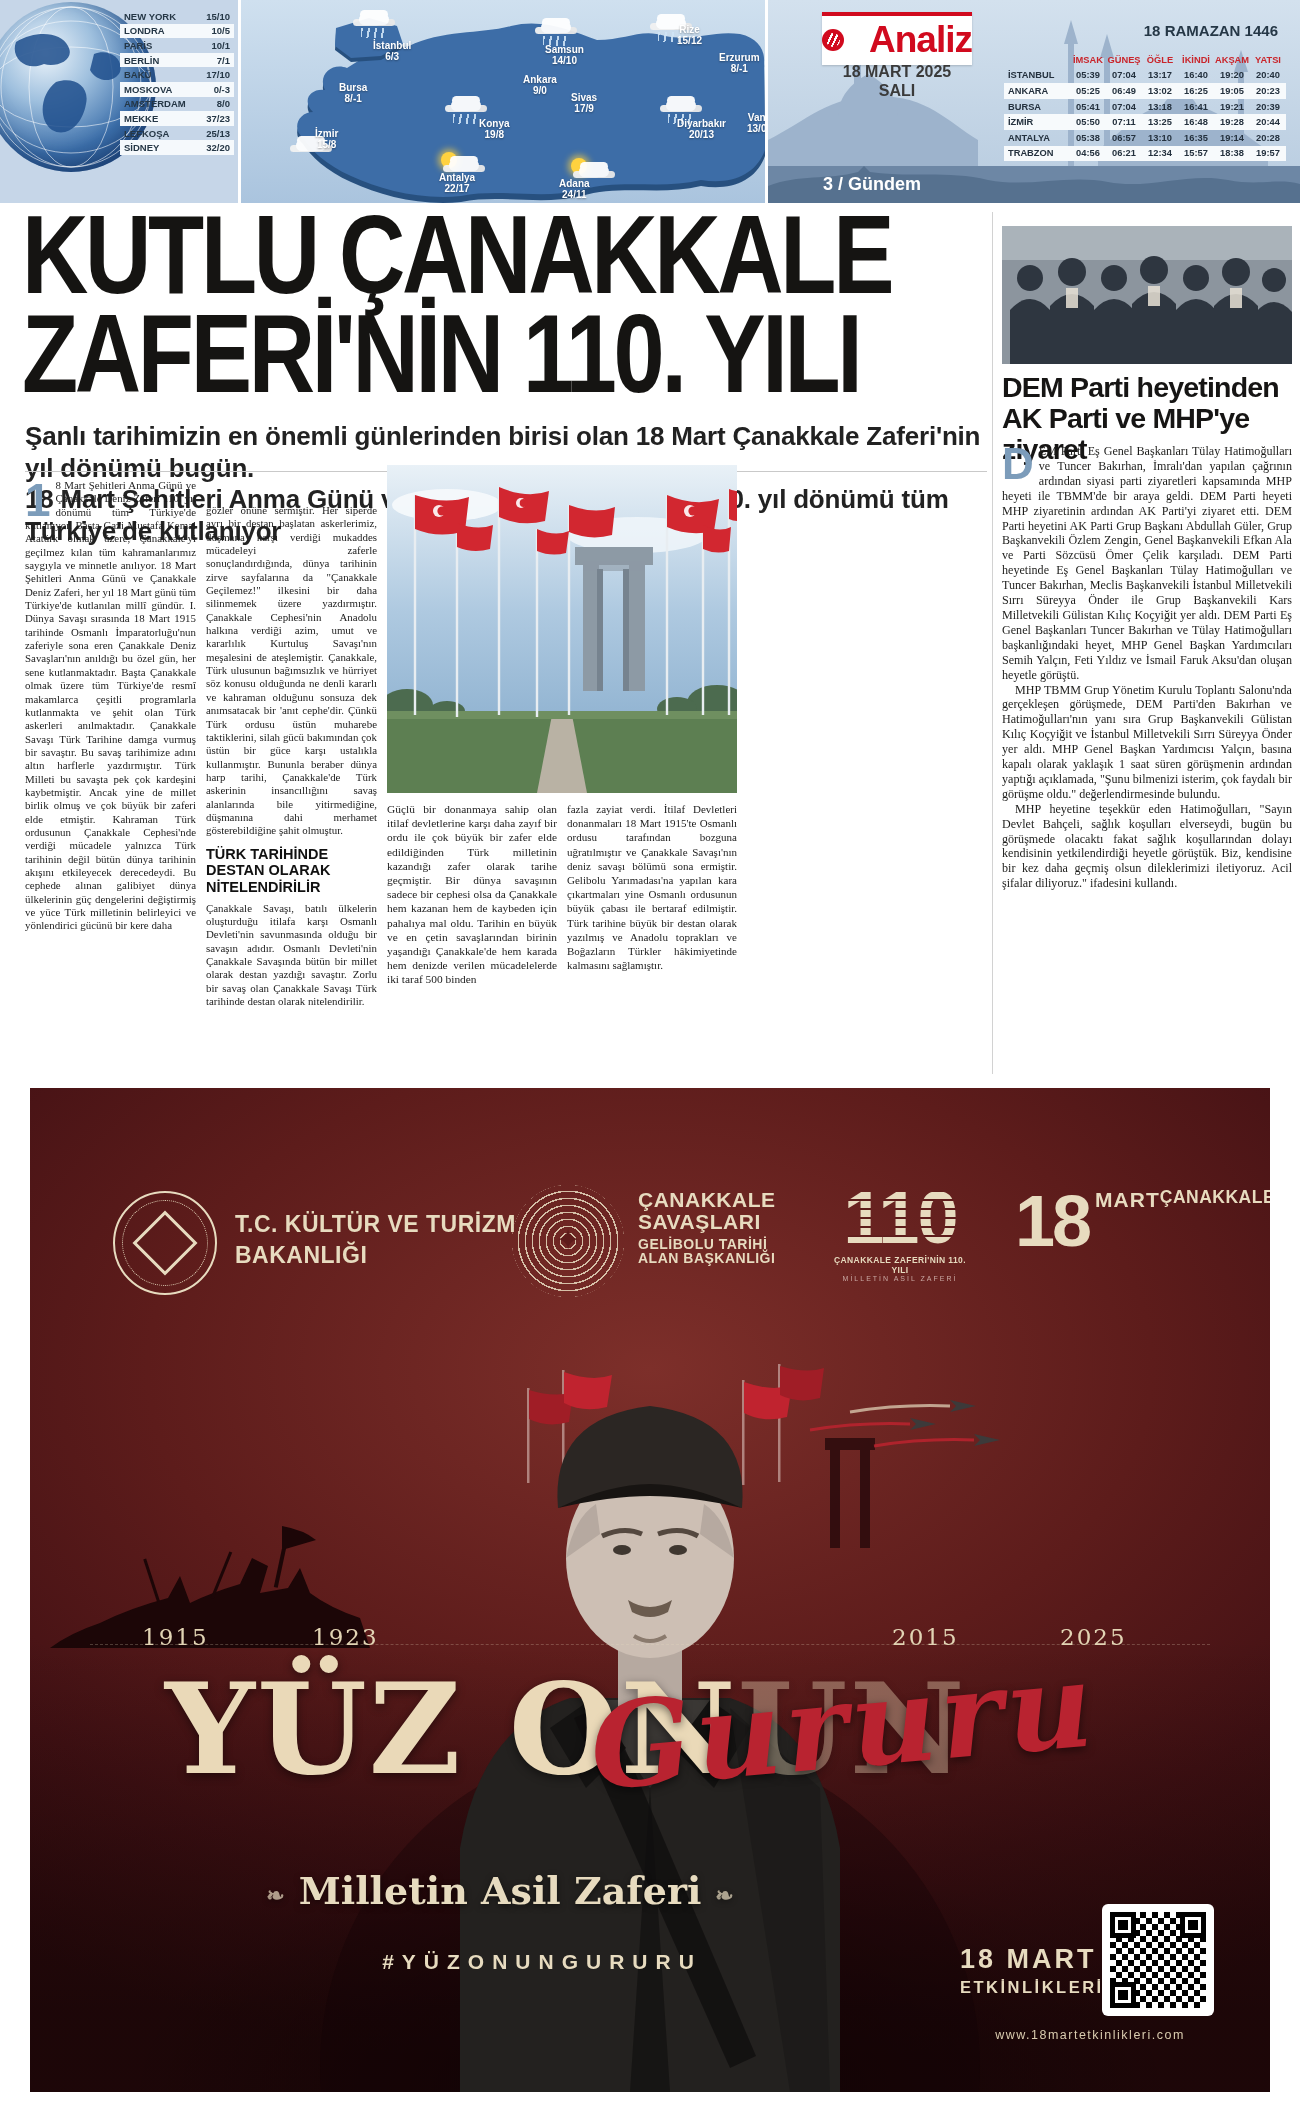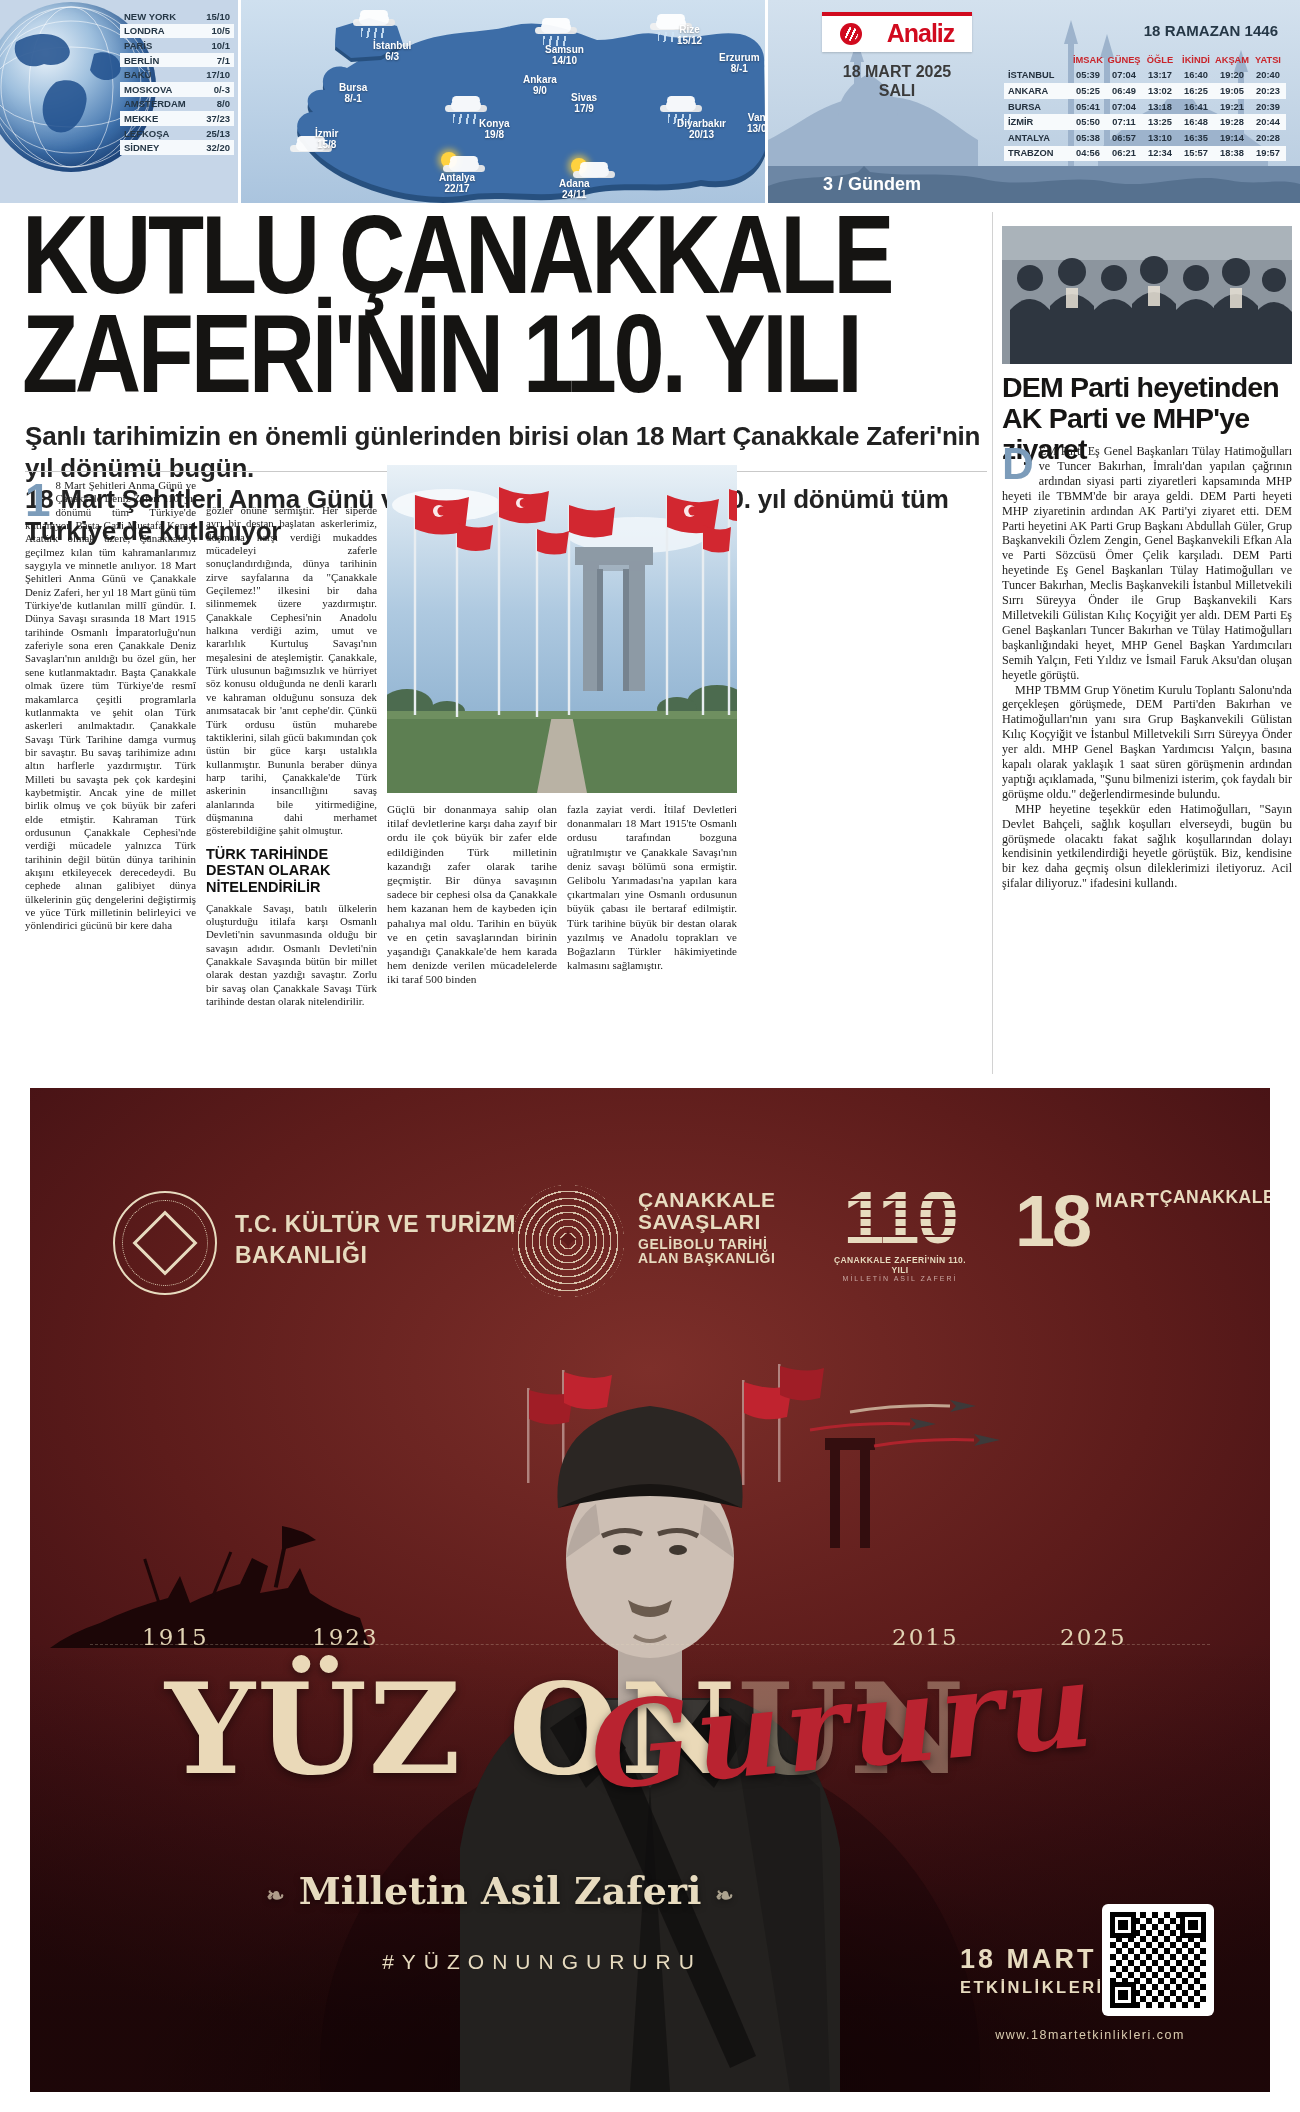--- a/index.html
+++ b/index.html
@@ -33,21 +33,21 @@
   .sun   { position:absolute; width:16px; height:16px; border-radius:50%; background:#ffd23f;
            box-shadow:0 0 6px 3px rgba(255,210,63,.65); }
 
   .brandbox { position:absolute; left:54px; top:12px; width:150px; background:#fff; padding:3px 8px 4px;
               box-shadow:0 1px 2px rgba(0,0,0,.18); text-align:center; }
   .brandbar { height:4px; background:#d10a1e; margin:-3px -8px 3px; }
   .brandrow { display:flex; align-items:center; justify-content:center; gap:5px; }
   .brandicon { width:22px; height:22px; border-radius:50%; background:#d10a1e; position:relative; flex:0 0 auto; }
   .brandicon:before { content:""; position:absolute; inset:4px;
       background:repeating-linear-gradient(115deg,#fff 0 2px,transparent 2px 5px); border-radius:50%; }
-  .brandname { font-size:25px; font-weight:bold; color:#d10a1e; letter-spacing:-1px;margin-left:20px; }
+  .brandname { font-size:37px; font-weight:bold; color:#d10a1e; letter-spacing:-1px;margin-left:20px; }
   .dateline { position:absolute; left:54px; top:62px; width:150px; text-align:center; font-weight:bold;
               font-size:16px; color:#3a3a3a; line-height:1.2; }
   .hijri { position:absolute; right:22px; top:22px; font-size:15px; font-weight:bold; color:#253746; }
 
   .ptable { position:absolute; left:236px; top:52px; width:282px; font-size:9.3px; font-weight:bold; color:#24313e; }
   .prow { display:flex; height:15.6px; align-items:center; }
   .prow.body:nth-child(odd){ background:#f7fafc; }
   .prow .c0 { width:66px; padding-left:4px; text-align:left; }
   .prow .cc { width:36px; text-align:center; }
   .prow.head { color:#c9252b; }
@@ -136,21 +136,21 @@
                 text-shadow:0 3px 10px rgba(0,0,0,.45); }
   .post-title .fade { opacity:.38; }
   .post-script { position:absolute; left:560px; top:568px; z-index:5; font-family:"DejaVu Serif", serif;
                  font-style:italic; font-weight:bold; font-size:118px; color:#b92330;
                  transform:rotate(-5deg); text-shadow:0 3px 8px rgba(0,0,0,.5); letter-spacing:4px; }
   .post-sub { position:absolute; left:0; top:780px; width:940px; text-align:center; z-index:4;
               font-family:"DejaVu Serif", serif; font-weight:bold; font-size:38px; color:#e7dbbf;
               text-shadow:0 2px 6px rgba(0,0,0,.5); }
   .post-sub .orn { font-size:22px; opacity:.7; vertical-align:middle; padding:0 14px; }
   .post-hash { position:absolute; left:0; top:862px; width:1024px; text-align:center; z-index:4;
-               font-size:21px; font-weight:normal; letter-spacing:8px; color:#e7dbbf; }
+               font-size:21px; font-weight:bold; letter-spacing:8px; color:#e7dbbf; }
 
   .qr { position:absolute; left:1072px; top:816px; width:112px; height:112px; background:#fff; border-radius:6px;
         padding:8px; z-index:4; }
   .qr .mods { width:100%; height:100%; background:
         repeating-conic-gradient(#000 0 25%, #fff 0 50%);
         background-size:12px 12px; position:relative; }
   .qr .f { position:absolute; width:26px; height:26px; border:5px solid #000; background:#fff; }
   .qr .f:after { content:""; position:absolute; inset:3px; background:#000; }
   .qr .f1 { left:0; top:0; } .qr .f2 { right:0; top:0; } .qr .f3 { left:0; bottom:0; }
   .evt1 { position:absolute; left:930px; top:856px; font-size:27px; font-weight:bold; letter-spacing:3px; z-index:4; }

